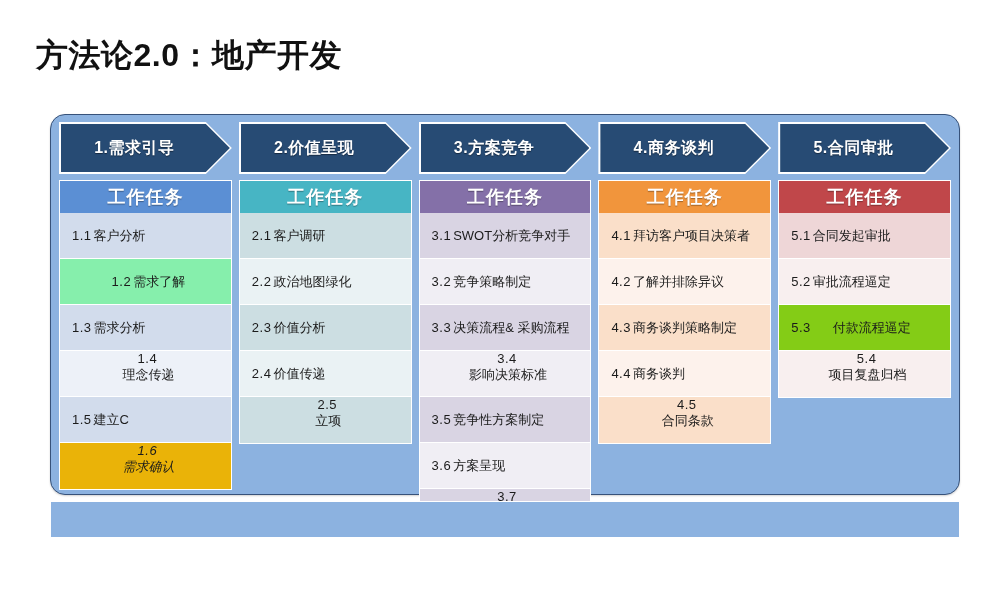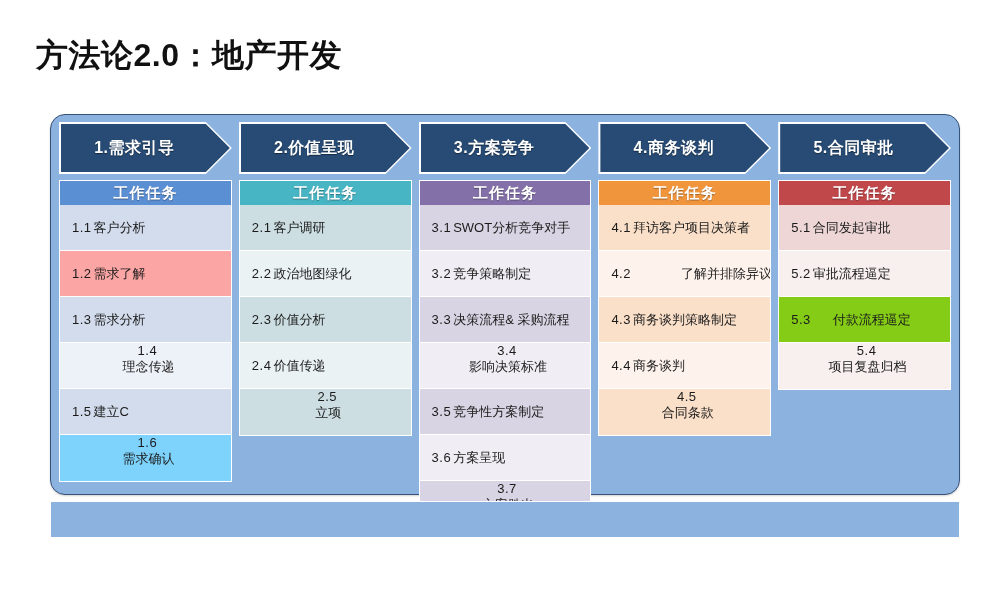--- a/index.html
+++ b/index.html
@@ -97,26 +97,26 @@
     white-space: nowrap;
   }
 
   
   .task-table {
     background: #ffffff;
     border: 1px solid rgba(255,255,255,0.85);
     box-sizing: border-box;
   }
   .task-header {
-    height: 24px;
+    height: 32px;
     display: flex;
     align-items: center;
     justify-content: center;
     color: #ffffff;
-    font-size: 15px;
+    font-size: 18px;
     font-weight: bold;
     letter-spacing: 1px;
     text-shadow: 0 1px 1px rgba(0,0,0,0.35);
   }
   .task-row {
     height: 46px;
     display: flex;
     align-items: center;
     padding-left: 12px;
     padding-right: 6px;
@@ -154,37 +154,37 @@
           <div class="chevron-outer"></div>
           <div class="chevron-inner" style="background: rgb(39, 75, 116);"></div>
           <div class="chevron-label">1.需求引导</div>
         </div>
         <div class="task-table">
           <div class="task-header" style="background: rgb(91, 143, 212);">工作任务</div>
           <div class="task-row" style="background: rgb(210, 220, 236);">
             <span class="num">1.1</span>
             <span>客户分析</span>
           </div>
-          <div class="task-row" style="background: #fca5a5;">
+          <div class="task-row" style="background: #86efac; justify-content: center;">
             <span class="num">1.2</span>
             <span>需求了解</span>
           </div>
           <div class="task-row" style="background: rgb(210, 220, 236);">
             <span class="num">1.3</span>
             <span>需求分析</span>
           </div>
           <div class="task-row" style="background: rgb(237, 241, 248); flex-direction: column;">
             <span class="num">1.4</span>
             <span>理念传递</span>
           </div>
           <div class="task-row" style="background: rgb(210, 220, 236);">
             <span class="num">1.5</span>
             <span>建立C</span>
           </div>
-          <div class="task-row" style="background: #7dd3fc;">
+          <div class="task-row" style="background: #eab308; font-style: italic;">
             <span class="num">1.6</span>
             <span>需求确认</span>
           </div>
         </div>
       </div>
       <div class="column">
         <div class="chevron-wrap">
           <div class="chevron-outer"></div>
           <div class="chevron-inner" style="background: rgb(39, 75, 116);"></div>
           <div class="chevron-label">2.价值呈现</div>
@@ -256,21 +256,21 @@
           <div class="chevron-outer"></div>
           <div class="chevron-inner" style="background: rgb(39, 75, 116);"></div>
           <div class="chevron-label">4.商务谈判</div>
         </div>
         <div class="task-table">
           <div class="task-header" style="background: rgb(241, 149, 60);">工作任务</div>
           <div class="task-row" style="background: rgb(250, 223, 201);">
             <span class="num">4.1</span>
             <span>拜访客户项目决策者</span>
           </div>
-          <div class="task-row" style="background: rgb(253, 242, 236); gap: 48px;">
+          <div class="task-row" style="background: rgb(253, 242, 236);">
             <span class="num">4.2</span>
             <span>了解并排除异议</span>
           </div>
           <div class="task-row" style="background: rgb(250, 223, 201);">
             <span class="num">4.3</span>
             <span>商务谈判策略制定</span>
           </div>
           <div class="task-row" style="background: rgb(253, 242, 236);">
             <span class="num">4.4</span>
             <span>商务谈判</span>

